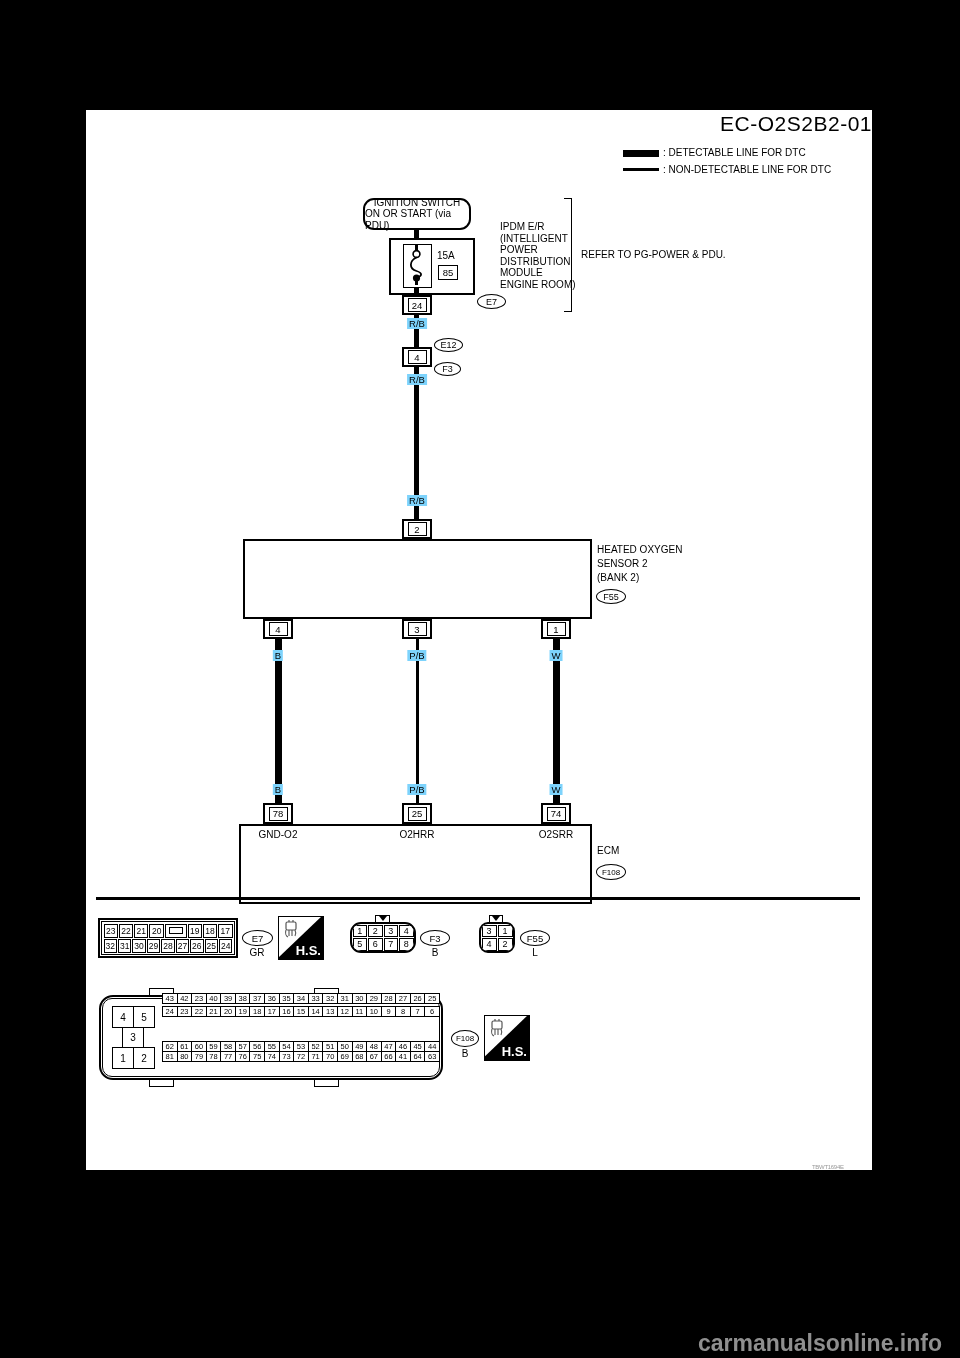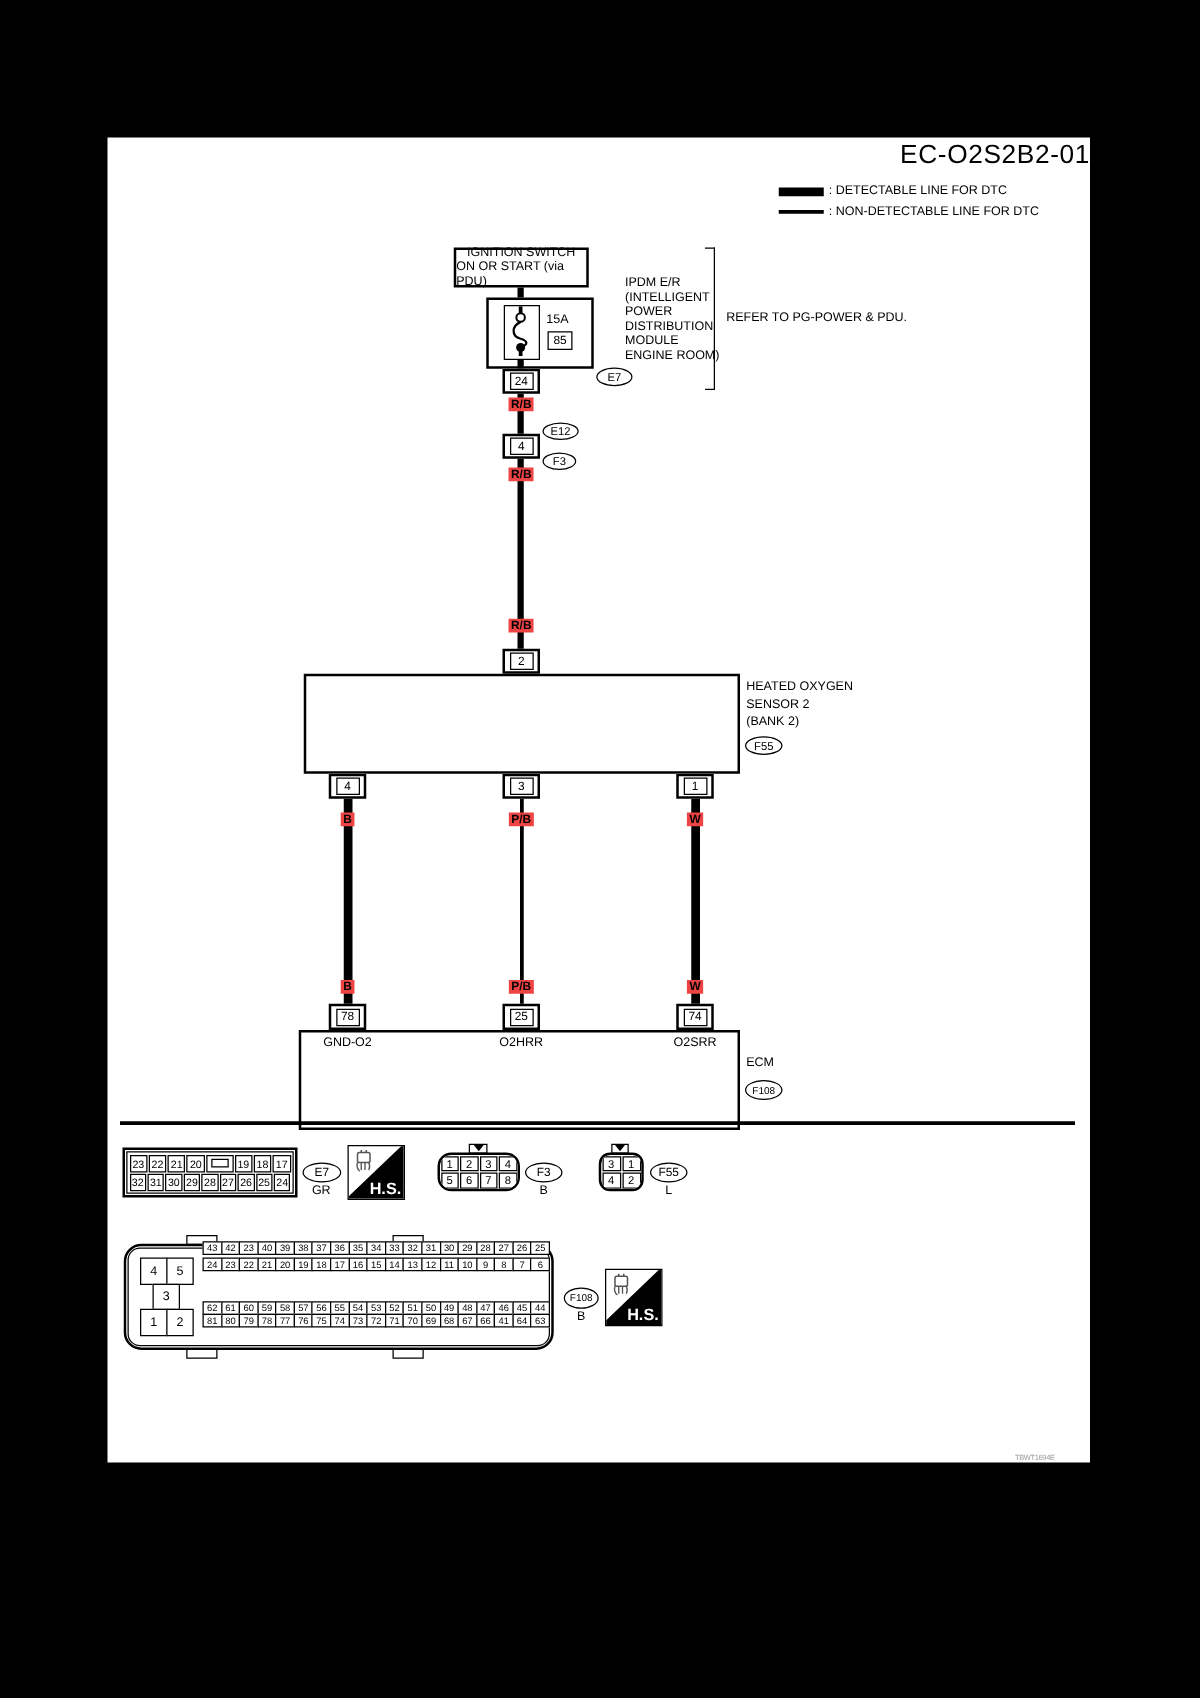--- a/index.html
+++ b/index.html
@@ -6,22 +6,22 @@
   .page{position:relative;width:960px;height:1358px;background:#000;overflow:hidden;
         font-family:"Liberation Sans", sans-serif;color:#000;}
   .paper{position:absolute;left:86px;top:110px;width:786px;height:1060px;background:#fff;}
   .abs{position:absolute;}
   .ink{color:#000;}
   .t10{font-size:10px;line-height:12px;}
   .t95{font-size:10px;line-height:11.5px;}
   .title{font-size:21px;letter-spacing:.5px;text-align:right;}
   .box{position:absolute;border:2px solid #000;background:#fff;box-sizing:border-box;}
   .wire{position:absolute;background:#000;}
-  .wlabel{position:absolute;background:#ef4444;font-size:9.5px;line-height:11px;padding:0 2px;
-          transform:translateX(-50%);z-index:5;white-space:nowrap;font-weight:bold;}
+  .wlabel{position:absolute;background:#7dd3fc;font-size:9.5px;line-height:11px;padding:0 2px;
+          transform:translateX(-50%);z-index:5;white-space:nowrap;}
   .term{position:absolute;width:30px;height:20px;border:2px solid #000;background:#fff;
         box-sizing:border-box;display:flex;align-items:center;justify-content:center;z-index:4;}
   .term-in{min-width:19px;height:14px;border:1.5px solid #000;background:#fff;box-sizing:border-box;
            display:flex;align-items:center;justify-content:center;font-size:9.5px;padding:0 1px;}
   .oval{position:absolute;border:1.8px solid #000;border-radius:50%;background:#fff;box-sizing:border-box;
         display:flex;align-items:center;justify-content:center;font-size:9px;z-index:4;}
   .ctext{transform:translateX(-50%);text-align:center;}
   .bracket{position:absolute;border-top:1.8px solid #000;border-right:1.8px solid #000;
            border-bottom:1.8px solid #000;width:7px;}
   
@@ -61,21 +61,21 @@
   <div class="paper"></div>
 
   <div class="abs title ink" style="left:690px;top:112px;width:182px;">EC-O2S2B2-01</div>
 
   <div class="abs" style="left:623px;top:150px;width:36px;height:7px;background:#000;"></div>
   <div class="abs t95" style="left:663px;top:147px;">: DETECTABLE LINE FOR DTC</div>
   <div class="abs" style="left:623px;top:168px;width:36px;height:3px;background:#000;"></div>
   <div class="abs t95" style="left:663px;top:164px;">: NON-DETECTABLE LINE FOR DTC</div>
 
   <div class="box" style="left:363px;top:198px;width:108px;height:32px;display:flex;flex-direction:column;
-       align-items:center;justify-content:center;">
+       align-items:center;justify-content:center;border-radius:11px;">
     <div class="t95">IGNITION SWITCH</div>
     <div class="t95">ON OR START (via PDU)</div>
   </div>
 
   <div class="wire" style="left:414px;top:230px;width:5px;height:16px;"></div>
 
   <div class="box" style="left:389px;top:238px;width:86px;height:57px;"></div>
   <div class="box" style="left:403px;top:244px;width:29px;height:44px;border-width:1.8px;">
     <svg width="25" height="40" viewBox="0 0 25 40">
       <line x1="12.5" y1="0" x2="12.5" y2="6" stroke="#000" stroke-width="3"></line>
@@ -357,13 +357,14 @@
       <rect x="5" y="3" width="10" height="8" rx="1.5" fill="#fff" stroke="#555" stroke-width="1.2"></rect>
       <line x1="8" y1="3" x2="8" y2="1" stroke="#555" stroke-width="1.2"></line>
       <line x1="12" y1="3" x2="12" y2="1" stroke="#555" stroke-width="1.2"></line>
       <path d="M5 11 c-1 3 0 6 2 7 M8 11 v6 M11 11 v6 M14 11 c1 2 1 4 0 6" fill="none" stroke="#555" stroke-width="1.1"></path>
     </svg>
     <div class="hs-label">H.S.</div>
   </div>
 
   <div class="fig-code" style="left:812px;top:1164px;">TBWT1694E</div>
 
+  <div class="watermark" style="left:620px;top:1330px;width:322px;">carmanualsonline.info</div>
 </div>
 
 </body></html>

